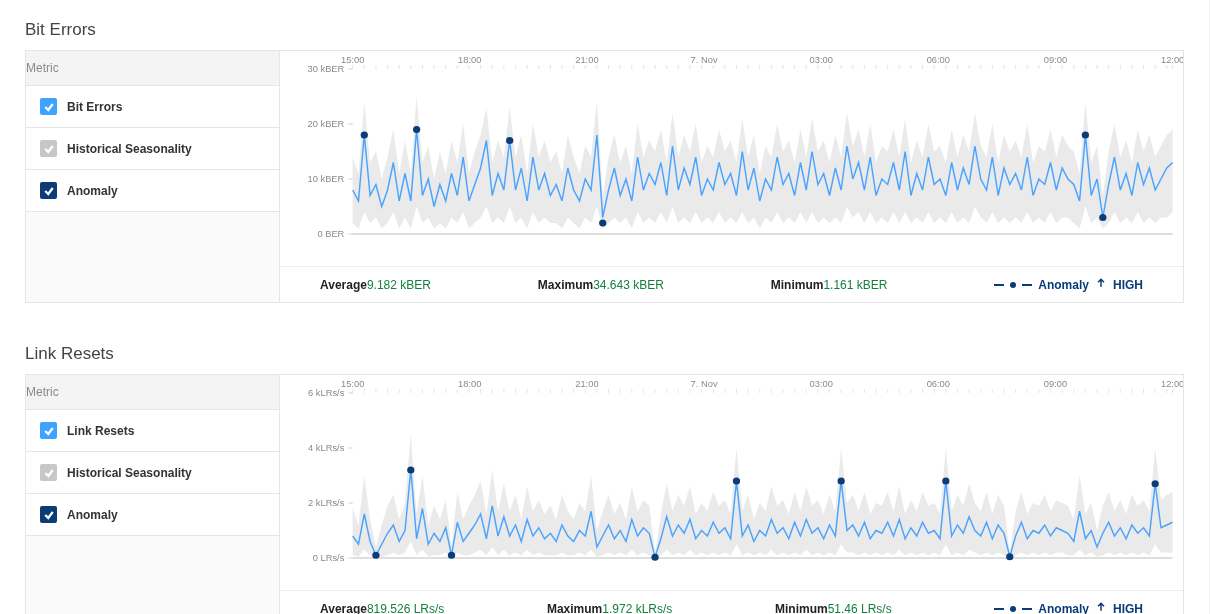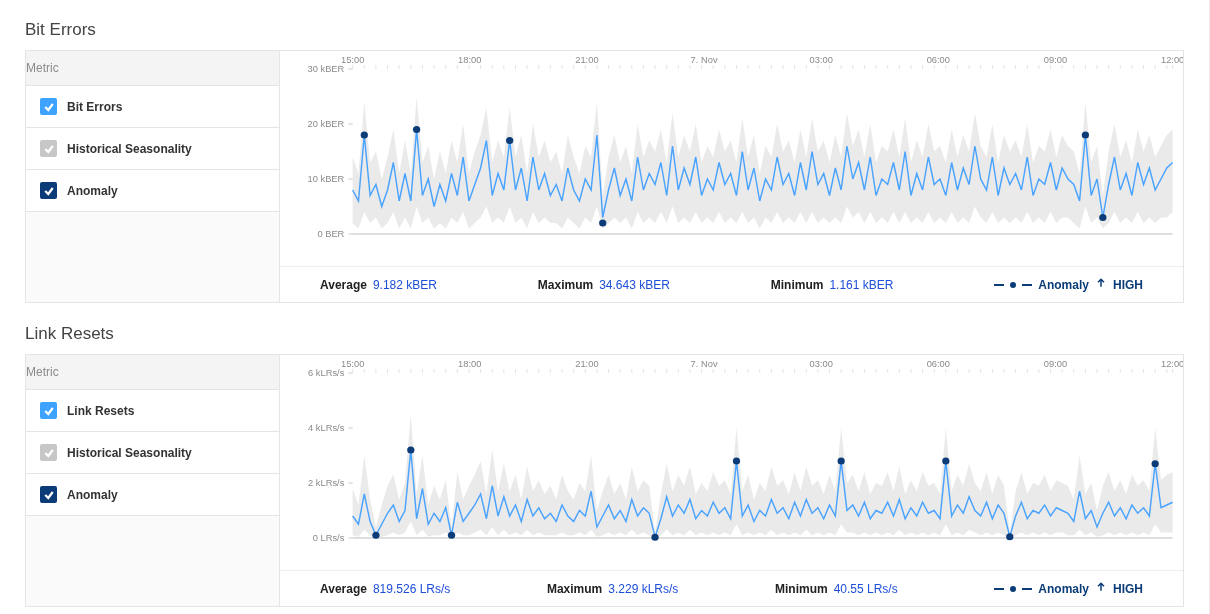--- a/index.html
+++ b/index.html
@@ -1,37 +1,37 @@
 <!DOCTYPE html>
 <html><head>
 <meta charset="utf-8">
 <style>
 html,body{margin:0;padding:0;background:#fff;font-family:Arial,Helvetica,sans-serif;font-size:13px;color:#3b3b3b}
 .page{width:1210px;min-height:614px;box-sizing:border-box;padding:20px 25px 15px 25px;border-right:1px solid #eee;}
-.panel{margin-bottom:21px}
+.panel{margin-bottom:41px}
 .panel-title{font-size:17px;font-weight:400;color:#444;margin:0 0 10px 0}
 .panel-body{display:flex;}
 .legend{width:255px;border:1px solid #e5e5e5;background:#fafafa;box-sizing:border-box}
 .legend-header{color:#8a8a8a;font-size:12px;text-align:left;padding:10px 0;border-bottom:1px solid #e5e5e5;background:#f4f4f4}
 .legend-row{display:flex;align-items:center;gap:10px;padding:12px 14px;border-bottom:1px solid #e5e5e5;background:#fff;line-height:1}
 .cbx{width:17px;height:17px;border-radius:2px;display:flex;align-items:center;justify-content:center;flex:0 0 17px}
 .cbx svg{width:12px;height:12px;stroke:#fff;stroke-width:3;fill:none}
 .cbx-blue{background:#3ea2ff}
 .cbx-grey{background:#c7c7c7}
 .cbx-dark{background:#0b3c78}
 .legend-label{font-size:12px;font-weight:700;color:#333}
 .legend-spacer{height:90px}
 .chart-wrap{flex:1;border:1px solid #e5e5e5;border-left:none;box-sizing:border-box;display:flex;flex-direction:column}
 .chart-area{flex:1;position:relative}
 .chart-svg{width:100%;height:205px;display:block}
 .stats{display:flex;align-items:center;padding:10px 40px;border-top:1px solid #eee;font-size:12px}
-.stat{display:flex;gap:6px;align-items:center;margin-right:auto}
+.stat{display:flex;align-items:center;margin-right:auto}
 .stat:first-child{margin-left:0}
 .stat-label{font-weight:700;color:#222}
-.stat-value{color:#1d4ed8}
+.stat-value{color:#15803d}
 .anom{display:flex;align-items:center;gap:6px;color:#0b3c78;font-weight:700}
 .anom .dot{width:6px;height:6px;border-radius:50%;background:#0b3c78;display:inline-block}
 .anom .dash{width:10px;height:2px;background:#0b3c78;display:inline-block}
 .anom svg{width:12px;height:12px;stroke:#0b3c78;stroke-width:2;fill:none}
 .axis-text{font-size:9px;fill:#8a8a8a}
 .tick{stroke:#ccc;stroke-width:1}
 .gridtick{stroke:#e5e5e5}
 .series-line{stroke:#4aa3ff;stroke-width:1.4;fill:none}
 .band{fill:#d8d8d8;fill-opacity:0.55}
 .anom-dot{fill:#0b3c78}
@@ -336,25 +336,25 @@
               <circle class="anom-dot" cx="843.1914893617021" cy="108.75000000000001" r="3.5"></circle>
             </svg>
           </div>
           <div class="stats">
             <div class="stat">
               <span class="stat-label">Average</span>
               <span class="stat-value">819.526 LRs/s</span>
             </div>
             <div class="stat">
               <span class="stat-label">Maximum</span>
-              <span class="stat-value">3.229 kLRs/s</span>
+              <span class="stat-value">1.972 kLRs/s</span>
             </div>
             <div class="stat">
               <span class="stat-label">Minimum</span>
-              <span class="stat-value">40.55 LRs/s</span>
+              <span class="stat-value">51.46 LRs/s</span>
             </div>
             <div class="anom">
               <span class="dash"></span>
               <span class="dot"></span>
               <span class="dash"></span>
               <span>Anomaly</span>
               <span><svg viewBox="0 0 16 16">
                   <path d="M8 13 V3 M4 7 L8 3 L12 7"></path>
                 </svg></span>
               <span>HIGH</span>

